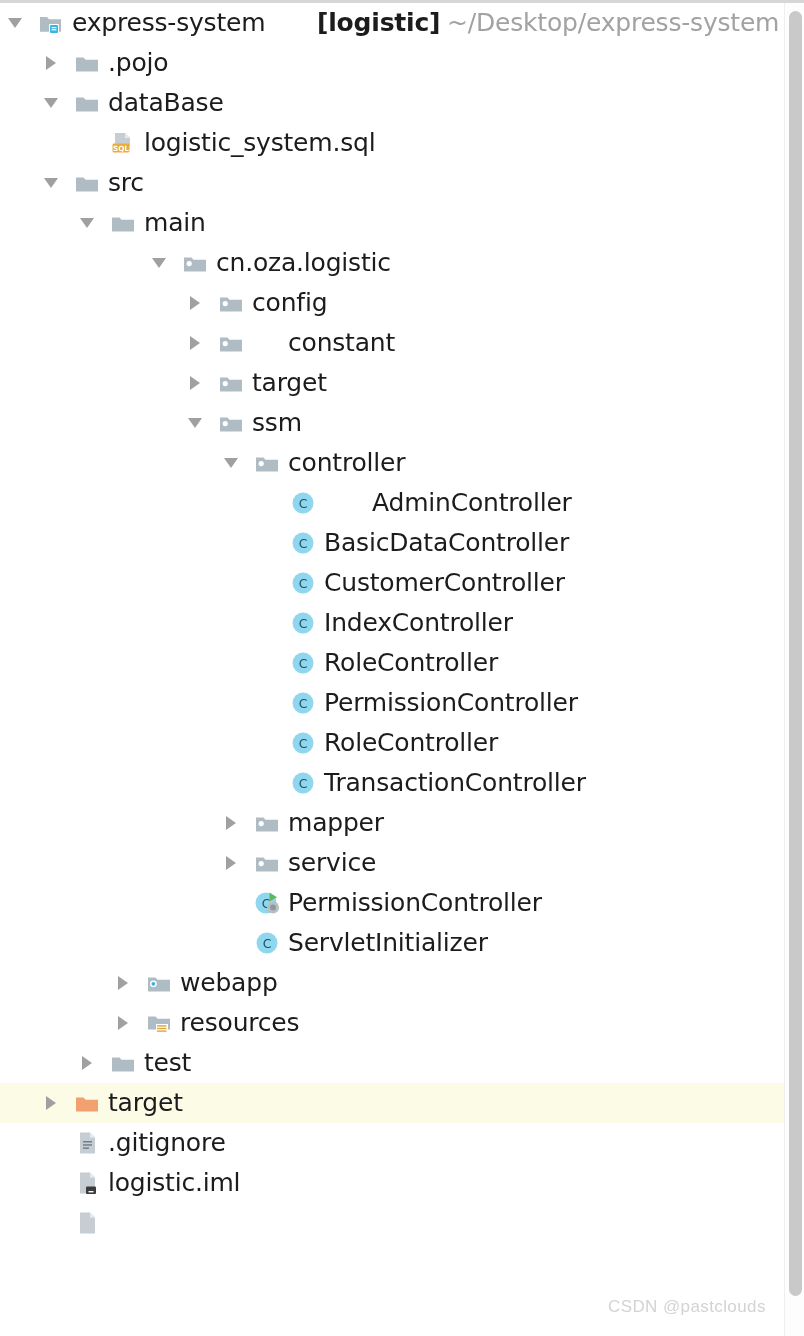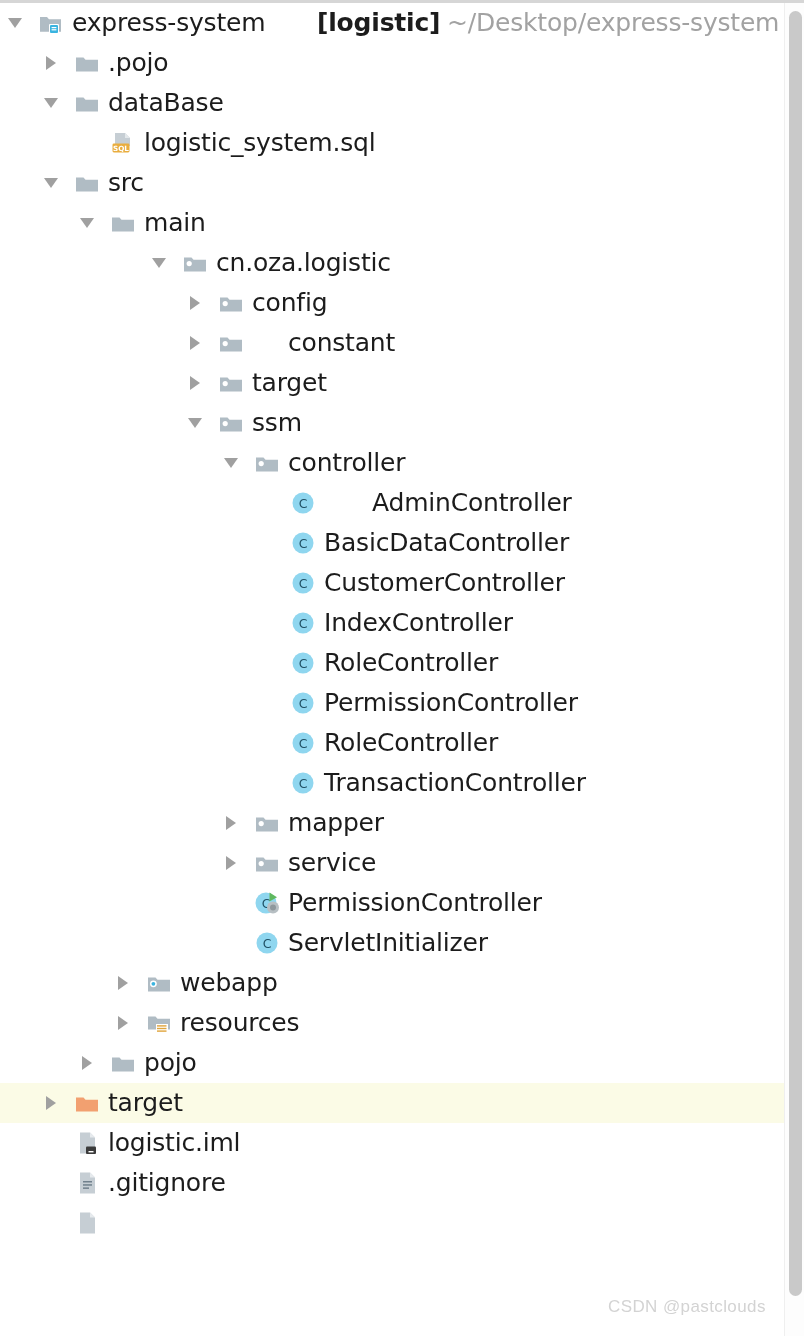--- a/index.html
+++ b/index.html
@@ -427,61 +427,61 @@
       </div>
       <div class="row">
         <div class="twisty collapsed" style="left: 76px;">
           <i></i>
         </div>
         <div class="icon" style="left: 110px;">
           <svg width="26" height="26" viewBox="0 0 26 26">
         <path d="M2 7.5 h7.5 l2 2.2 h12.5 v11.8 H2 Z" fill="#b0bcc4"></path>
       </svg>
         </div>
-        <div class="label" style="left: 144px;">pojo</div>
+        <div class="label" style="left: 144px;">test</div>
       </div>
       <div class="row selected">
         <div class="twisty collapsed" style="left: 40px;">
           <i></i>
         </div>
         <div class="icon" style="left: 74px;">
           <svg width="26" height="26" viewBox="0 0 26 26">
         <path d="M2 7.5 h7.5 l2 2.2 h12.5 v11.8 H2 Z" fill="#f2a070"></path>
       </svg>
         </div>
         <div class="label" style="left: 108px;">target</div>
-      </div>
-      <div class="row">
-        <div class="icon" style="left: 74px;">
-          <svg width="26" height="26" viewBox="0 0 26 26">
-        <path d="M6 2.5 h10 l5 5 v16 H6 Z" fill="#c6ced4"></path>
-        <path d="M16 2.5 l5 5 h-5 Z" fill="#e6eaed"></path>
-        <rect x="12" y="16.5" width="10" height="7.5" rx="1" fill="#3b3b3b"></rect>
-        <rect x="14.5" y="21" width="5" height="1.4" fill="#ffffff"></rect>
-      </svg>
-        </div>
-        <div class="label" style="left: 108px;">logistic.iml</div>
       </div>
       <div class="row">
         <div class="icon" style="left: 74px;">
           <svg width="26" height="26" viewBox="0 0 26 26">
         <path d="M6 2.5 h10 l5 5 v16 H6 Z" fill="#c6ced4"></path>
         <path d="M16 2.5 l5 5 h-5 Z" fill="#e6eaed"></path>
         <rect x="9" y="11" width="9" height="1.5" fill="#70808c"></rect>
         <rect x="9" y="14.2" width="9" height="1.5" fill="#70808c"></rect>
         <rect x="9" y="17.4" width="6" height="1.5" fill="#70808c"></rect>
       </svg>
         </div>
         <div class="label" style="left: 108px;">.gitignore</div>
       </div>
       <div class="row">
         <div class="icon" style="left: 74px;">
           <svg width="26" height="26" viewBox="0 0 26 26">
         <path d="M6 2.5 h10 l5 5 v16 H6 Z" fill="#c6ced4"></path>
         <path d="M16 2.5 l5 5 h-5 Z" fill="#e6eaed"></path>
+        <rect x="12" y="16.5" width="10" height="7.5" rx="1" fill="#3b3b3b"></rect>
+        <rect x="14.5" y="21" width="5" height="1.4" fill="#ffffff"></rect>
+      </svg>
+        </div>
+        <div class="label" style="left: 108px;">logistic.iml</div>
+      </div>
+      <div class="row">
+        <div class="icon" style="left: 74px;">
+          <svg width="26" height="26" viewBox="0 0 26 26">
+        <path d="M6 2.5 h10 l5 5 v16 H6 Z" fill="#c6ced4"></path>
+        <path d="M16 2.5 l5 5 h-5 Z" fill="#e6eaed"></path>
       </svg>
         </div>
         <div class="label" style="left: 108px;"></div>
       </div>
     </div>
 
   <div id="scrollbar-track">
     <div id="scrollbar-thumb"></div>
   </div>
 

